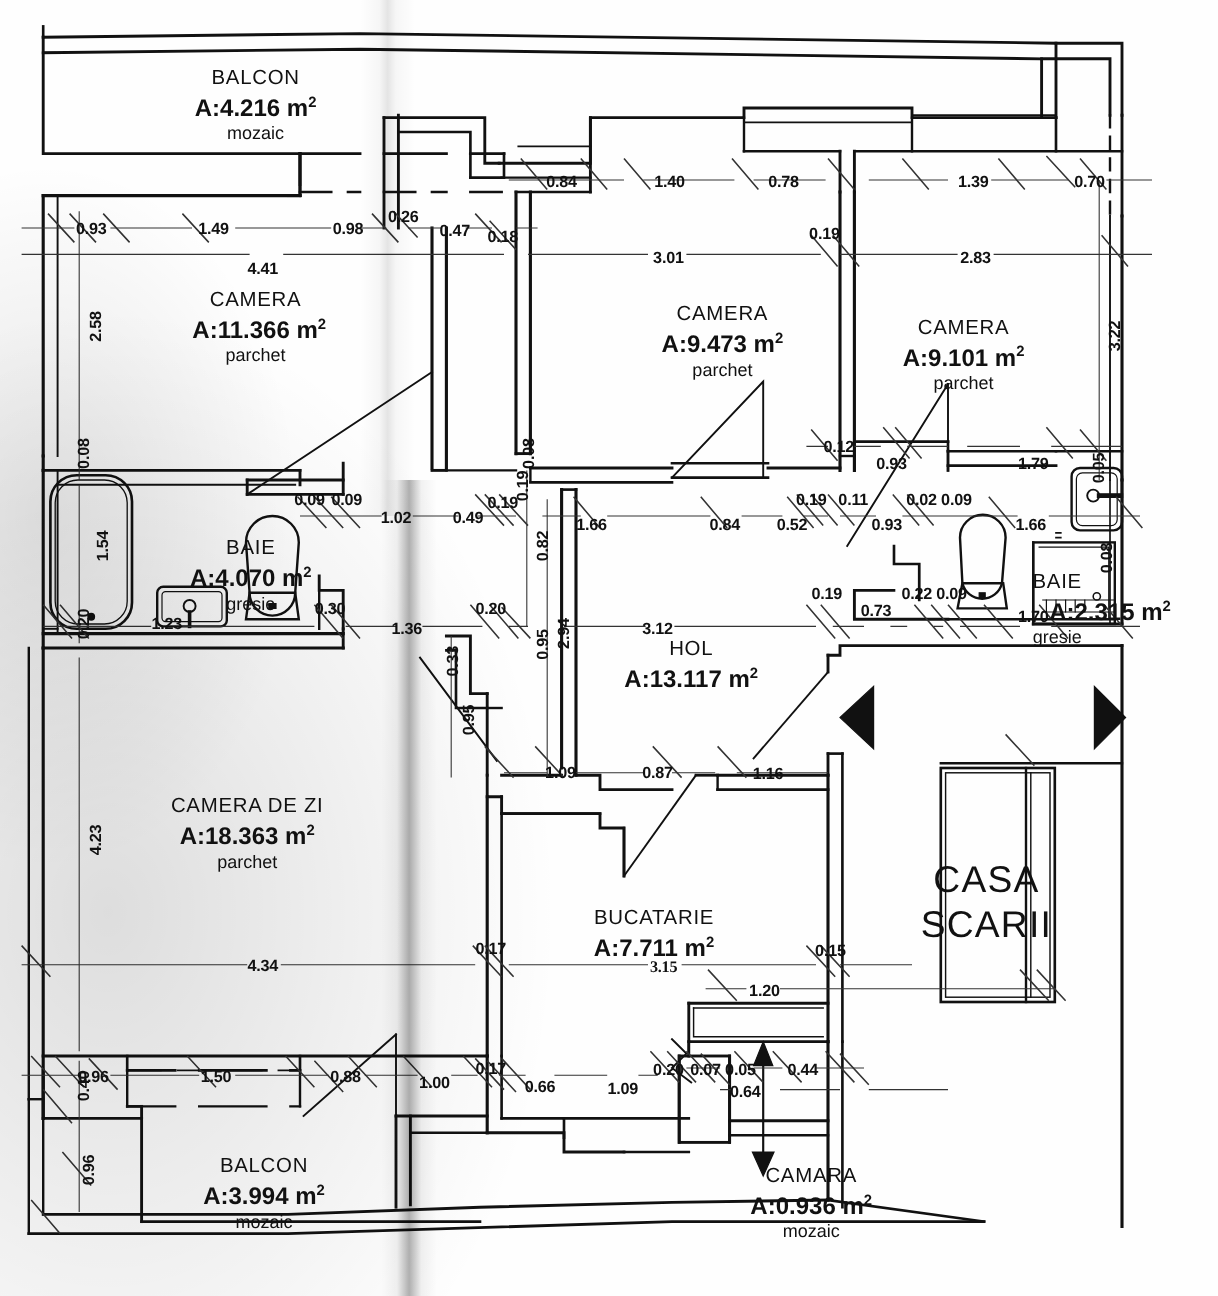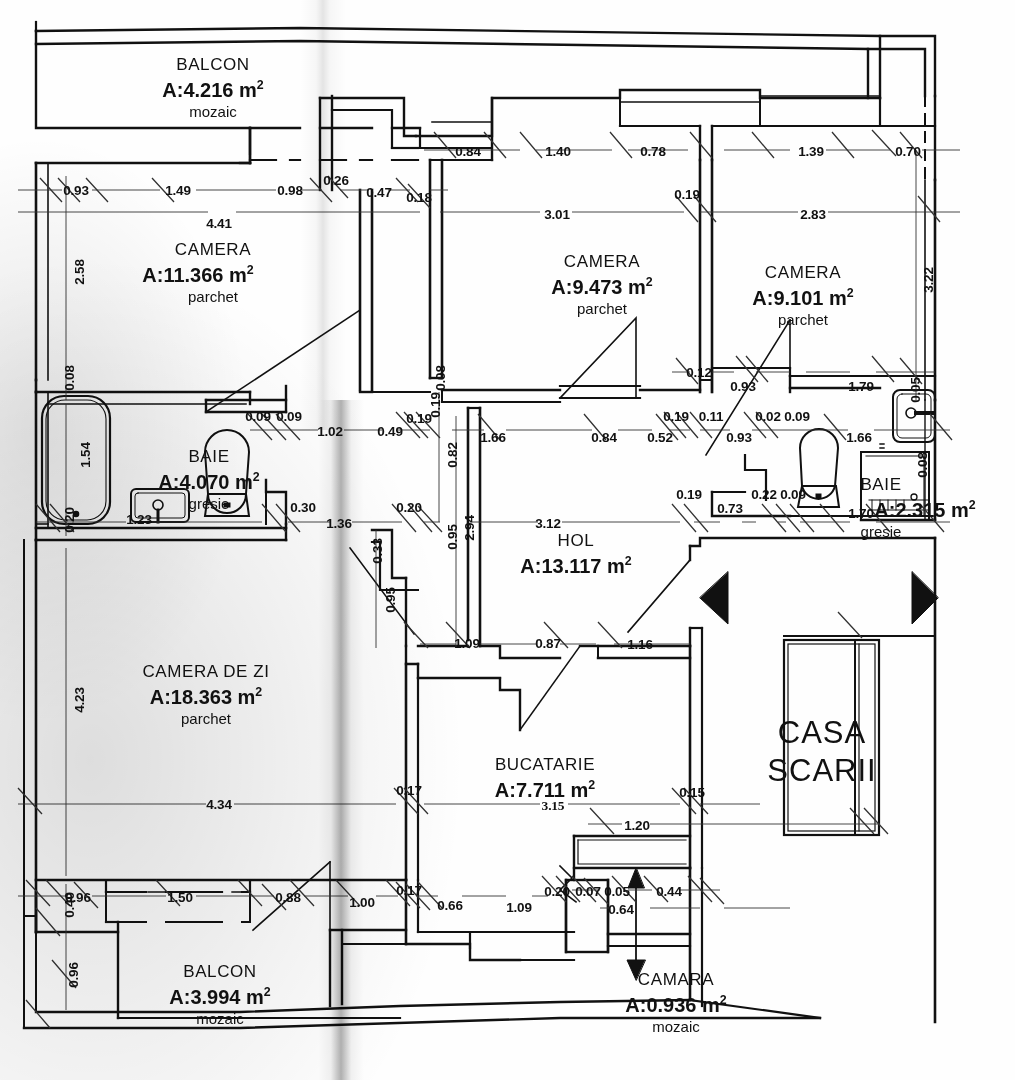--- a/index.html
+++ b/index.html
@@ -329,21 +329,21 @@
 
   <div class="scan-base"></div>
   <div class="crease top" style="left:300px;top:0;height:430px;"></div>
   <div class="crease" style="left:318px;top:400px;height:680px;"></div>
 
   <div id="labels">
       <div class="lbl room-name" style="left: 213px; top: 55px; transform: translateX(-50%);">BALCON</div>
       <div class="lbl room-sub" style="left: 213px; top: 78px; transform: translateX(-50%);">A:4.216 m<sup>2</sup></div>
       <div class="lbl room-mat" style="left: 213px; top: 103px; transform: translateX(-50%);">mozaic</div>
       <div class="lbl room-name" style="left: 213px; top: 240px; transform: translateX(-50%);">CAMERA</div>
-      <div class="lbl room-sub" style="left: 198px; top: 263px; transform: translateX(-50%); text-align: right;">A:11.366 m<sup>2</sup></div>
+      <div class="lbl room-sub" style="left: 216px; top: 263px; transform: translateX(-50%); text-align: right;">A:11.366 m<sup>2</sup></div>
       <div class="lbl room-mat" style="left: 213px; top: 288px; transform: translateX(-50%);">parchet</div>
       <div class="lbl room-name" style="left: 602px; top: 252px; transform: translateX(-50%);">CAMERA</div>
       <div class="lbl room-sub" style="left: 602px; top: 275px; transform: translateX(-50%);">A:9.473 m<sup>2</sup></div>
       <div class="lbl room-mat" style="left: 602px; top: 300px; transform: translateX(-50%);">parchet</div>
       <div class="lbl room-name" style="left: 803px; top: 263px; transform: translateX(-50%);">CAMERA</div>
       <div class="lbl room-sub" style="left: 803px; top: 286px; transform: translateX(-50%);">A:9.101 m<sup>2</sup></div>
       <div class="lbl room-mat" style="left: 803px; top: 311px; transform: translateX(-50%);">parchet</div>
       <div class="lbl room-name" style="left: 209px; top: 447px; transform: translateX(-50%);">BAIE</div>
       <div class="lbl room-sub" style="left: 209px; top: 470px; transform: translateX(-50%);">A:4.070 m<sup>2</sup></div>
       <div class="lbl room-mat" style="left: 209px; top: 495px; transform: translateX(-50%);">gresie</div>
@@ -390,21 +390,21 @@
       <div class="lbl dim" style="left: 419px; top: 411px; transform: translateX(-50%);">0.19</div>
       <div class="lbl dim" style="left: 493px; top: 430px; transform: translateX(-50%);">1.66</div>
       <div class="lbl dim" style="left: 604px; top: 430px; transform: translateX(-50%);">0.84</div>
       <div class="lbl dim" style="left: 660px; top: 430px; transform: translateX(-50%);">0.52</div>
       <div class="lbl dim" style="left: 676px; top: 409px; transform: translateX(-50%);">0.19</div>
       <div class="lbl dim" style="left: 711px; top: 409px; transform: translateX(-50%);">0.11</div>
       <div class="lbl dim" style="left: 768px; top: 409px; transform: translateX(-50%);">0.02</div>
       <div class="lbl dim" style="left: 797px; top: 409px; transform: translateX(-50%);">0.09</div>
       <div class="lbl dim" style="left: 739px; top: 430px; transform: translateX(-50%);">0.93</div>
       <div class="lbl dim" style="left: 859px; top: 430px; transform: translateX(-50%);">1.66</div>
-      <div class="lbl dim" style="left: 275px; top: 500px; transform: translateX(-50%); margin-left: 28px;">0.30</div>
+      <div class="lbl dim" style="left: 275px; top: 500px; transform: translateX(-50%);">0.30</div>
       <div class="lbl dim" style="left: 139px; top: 512px; transform: translateX(-50%);">1.23</div>
       <div class="lbl dim" style="left: 409px; top: 500px; transform: translateX(-50%);">0.20</div>
       <div class="lbl dim" style="left: 339px; top: 516px; transform: translateX(-50%);">1.36</div>
       <div class="lbl dim" style="left: 689px; top: 487px; transform: translateX(-50%);">0.19</div>
       <div class="lbl dim" style="left: 730px; top: 501px; transform: translateX(-50%);">0.73</div>
       <div class="lbl dim" style="left: 764px; top: 487px; transform: translateX(-50%);">0.22</div>
       <div class="lbl dim" style="left: 793px; top: 487px; transform: translateX(-50%);">0.09</div>
       <div class="lbl dim" style="left: 861px; top: 506px; transform: translateX(-50%);">1.70</div>
       <div class="lbl dim" style="left: 548px; top: 516px; transform: translateX(-50%);">3.12</div>
       <div class="lbl dim" style="left: 467px; top: 636px; transform: translateX(-50%);">1.09</div>

